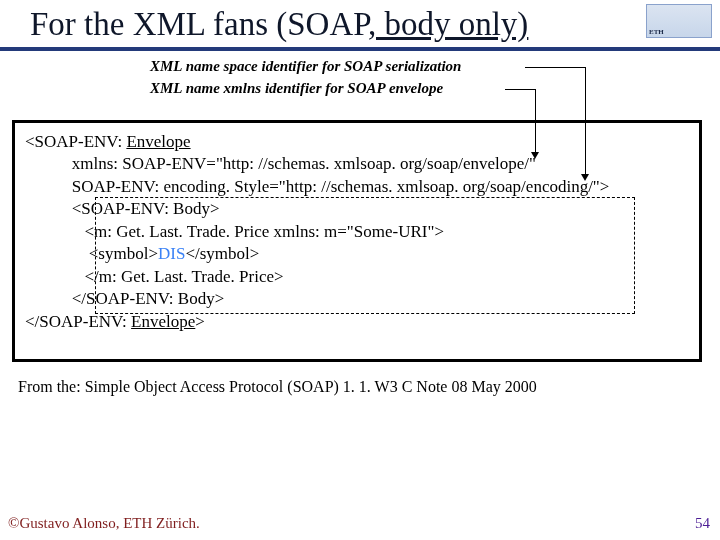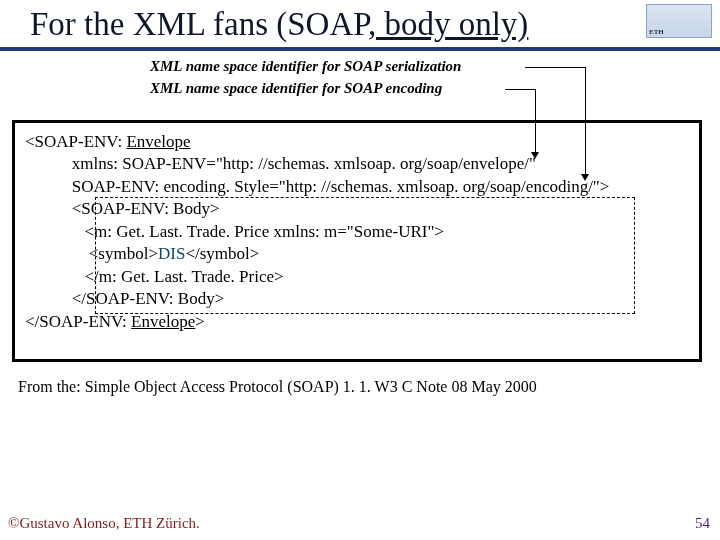--- a/index.html
+++ b/index.html
@@ -64,21 +64,21 @@
     padding: 8px 10px 26px 10px;
     box-sizing: border-box;
   }
   .code {
     font-family: "Times New Roman", Times, serif;
     font-size: 17px;
     line-height: 1.32;
     white-space: pre;
   }
   .code .u { text-decoration: underline; }
-  .code .g { color: #0c4a6e; }
+  .code .g { color: #3b82f6; }
 
   .body-inner-box {
     position: absolute;
     border: 1px dashed #000;
     left: 80px;
     top: 74px;
     width: 538px;
     height: 115px;
     pointer-events: none;
   }
@@ -123,21 +123,21 @@
 
 <div class="title">
   <span>For the XML fans (SOAP</span><span class="underline">, body only)</span>
 </div>
 <div class="logo">
     <span>ETH</span>
   </div>
 <div class="divider"></div>
 
 <div class="label-serialization">XML name space identifier for SOAP serialization</div>
-<div class="label-envelope">XML name space identifier for SOAP encoding</div>
+<div class="label-envelope">XML name xmlns identifier for SOAP envelope</div>
 
 <div class="line" style="left:525px; top:67px; width:60px; height:1px;"></div>
 <div class="line" style="left:585px; top:67px; width:1px; height:107px;"></div>
 <div class="arrowhead" style="left:581px; top:174px;"></div>
 
 <div class="line" style="left:505px; top:89px; width:30px; height:1px;"></div>
 <div class="line" style="left:535px; top:89px; width:1px; height:63px;"></div>
 <div class="arrowhead" style="left:531px; top:152px;"></div>
 
 <div class="code-box">

